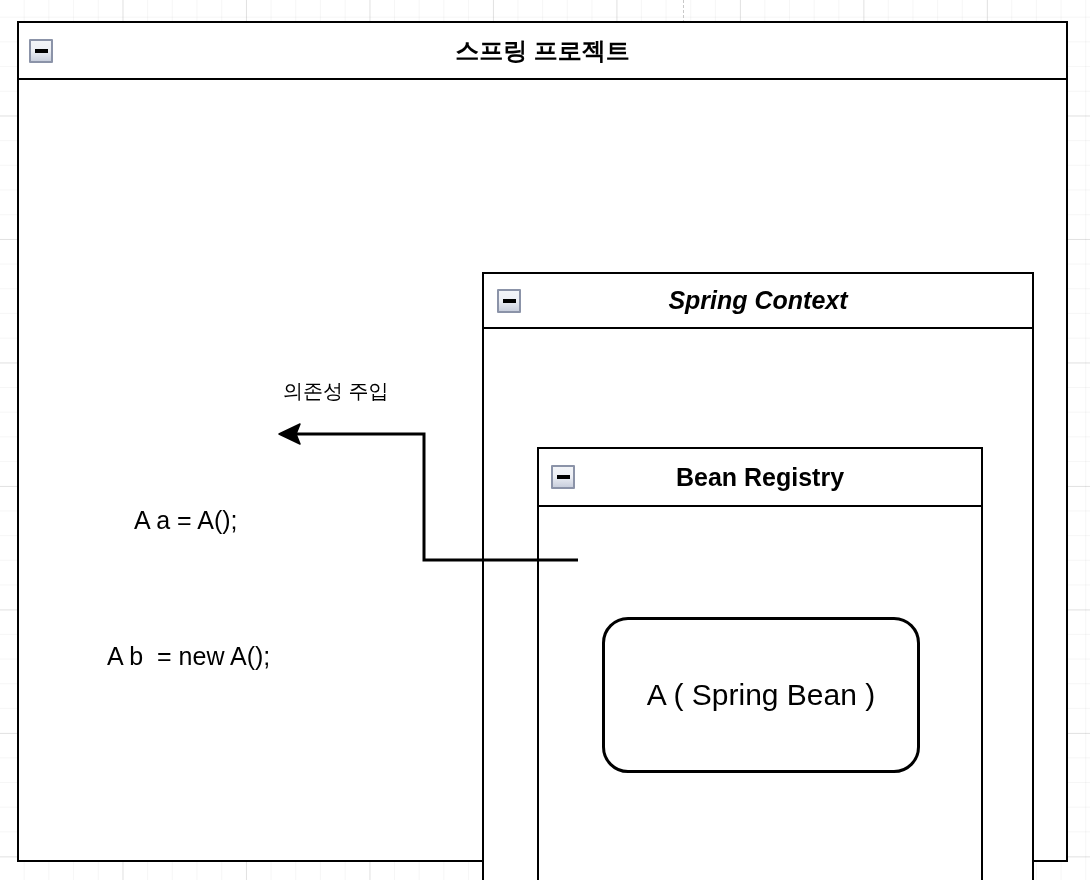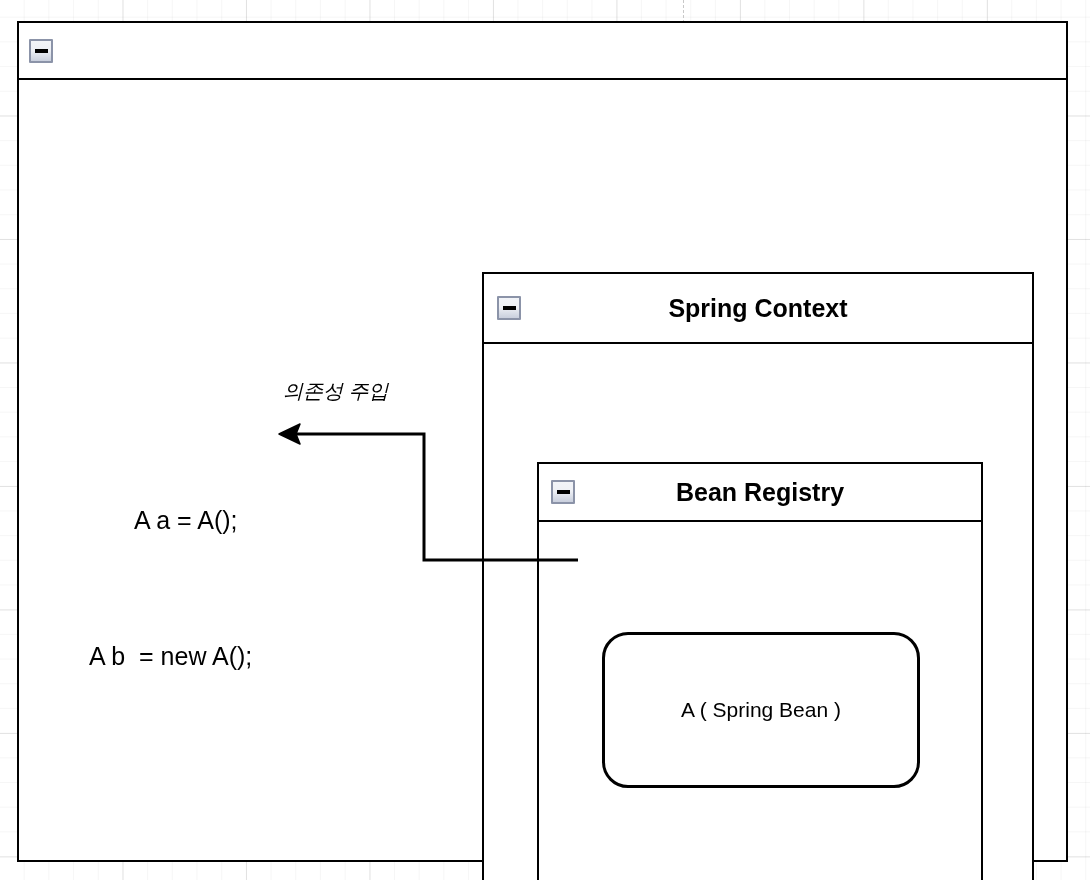--- a/index.html
+++ b/index.html
@@ -105,21 +105,22 @@
   }
 
   
   #spring-context {
     left: 463px;
     top: 192px;
     width: 552px;
     height: 620px;
   }
   #spring-context > .box-header {
-    height: 70px;
+    height: 55px;
+    font-style: italic;
   }
   #spring-context .box-title {
     font-size: 25px;
   }
   #spring-context > .box-header .collapse-icon {
     left: 13px;
     top: 50%;
     transform: translateY(-50%);
   }
 
@@ -152,66 +153,66 @@
     height: 156px;
     border: 3px solid #000000;
     border-radius: 26px;
     background: #ffffff;
     box-sizing: border-box;
     display: flex;
     align-items: center;
     justify-content: center;
   }
   #spring-bean .node-label {
-    font-size: 21px;
+    font-size: 30px;
     color: #000000;
     white-space: nowrap;
   }
 
   
   .code-text {
     position: absolute;
     font-size: 25px;
     color: #000000;
     white-space: pre;
   }
   #code-line-1 { left: 99px; top: 426px; margin-left: 16px; }
-  #code-line-2 { left: 70px; top: 562px; text-align: center; }
+  #code-line-2 { left: 88px; top: 562px; text-align: center; }
 
   
   #arrow-layer {
     position: absolute;
     left: 0;
     top: 0;
     width: 1090px;
     height: 880px;
     pointer-events: none;
   }
   #injection-label {
     position: absolute;
     left: 283px;
     top: 378px;
     font-size: 20px;
     color: #000000;
     white-space: nowrap;
-    font-style: italic;
   }
 </style>
 </head>
 <body>
 
 <div id="canvas">
 
   <div class="page-guide" style="left:683px;"></div>
 
   <div class="box" id="root-frame">
     <div class="box-header">
       <span class="collapse-icon">
         <span class="bar"></span>
       </span>
+      <span class="box-title">스프링 프로젝트</span>
     </div>
     <div class="box-body">
 
       <div class="code-text" id="code-line-1">A a = A();</div>
       <div class="code-text" id="code-line-2">A b  = new A();</div>
 
       <div class="box" id="spring-context">
         <div class="box-header">
           <span class="collapse-icon">
             <span class="bar"></span>

